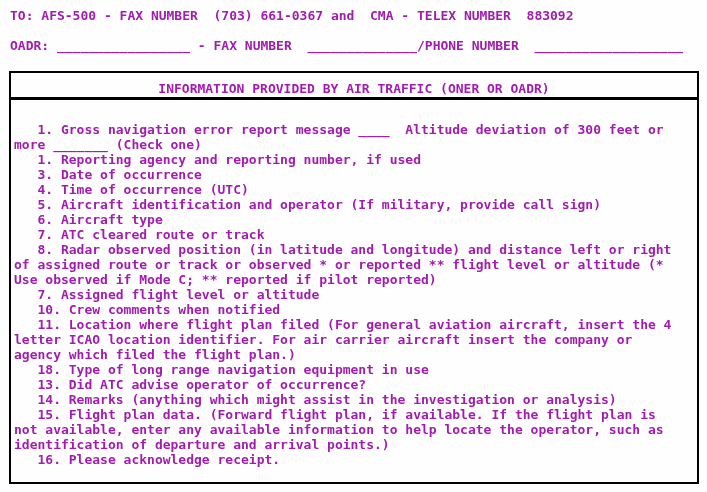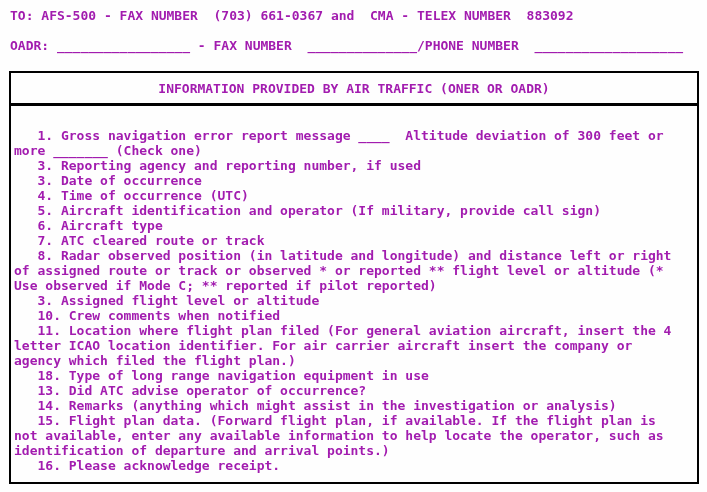--- a/index.html
+++ b/index.html
@@ -33,21 +33,21 @@
     width: 690px;
     height: 413px;
     border: 2px solid #000000;
     box-sizing: border-box;
     background: transparent;
   }
   .box-title {
     text-align: center;
     font-size: 13px;
     line-height: 15px;
-    padding: 8px 0 7px 0;
+    padding: 8px 0 1px 0;
     border-bottom: 3px solid #000000;
     white-space: pre;
   }
   .box-body {
     padding: 22px 2px 0 3px;
     font-size: 13px;
     line-height: 15px;
   }
   .doc-line {
     white-space: pre;
@@ -60,30 +60,30 @@
 
   <div class="topline to">TO: AFS-500 - FAX NUMBER  (703) 661-0367 and  CMA - TELEX NUMBER  883092</div>
 
   <div class="topline from">OADR: _________________ - FAX NUMBER  ______________/PHONE NUMBER  ___________________</div>
 
   <div class="main-box">
     <div class="box-title">INFORMATION PROVIDED BY AIR TRAFFIC (ONER OR OADR)</div>
     <div class="box-body">
         <div class="doc-line">   1. Gross navigation error report message ____  Altitude deviation of 300 feet or</div>
         <div class="doc-line">more _______ (Check one)</div>
-        <div class="doc-line">   3. Reporting agency and reporting number, if used</div>
+        <div class="doc-line">   1. Reporting agency and reporting number, if used</div>
         <div class="doc-line">   3. Date of occurrence</div>
         <div class="doc-line">   4. Time of occurrence (UTC)</div>
         <div class="doc-line">   5. Aircraft identification and operator (If military, provide call sign)</div>
         <div class="doc-line">   6. Aircraft type</div>
         <div class="doc-line">   7. ATC cleared route or track</div>
         <div class="doc-line">   8. Radar observed position (in latitude and longitude) and distance left or right</div>
         <div class="doc-line">of assigned route or track or observed * or reported ** flight level or altitude (*</div>
         <div class="doc-line">Use observed if Mode C; ** reported if pilot reported)</div>
-        <div class="doc-line">   3. Assigned flight level or altitude</div>
+        <div class="doc-line">   7. Assigned flight level or altitude</div>
         <div class="doc-line">   10. Crew comments when notified</div>
         <div class="doc-line">   11. Location where flight plan filed (For general aviation aircraft, insert the 4</div>
         <div class="doc-line">letter ICAO location identifier. For air carrier aircraft insert the company or</div>
         <div class="doc-line">agency which filed the flight plan.)</div>
         <div class="doc-line">   18. Type of long range navigation equipment in use</div>
         <div class="doc-line">   13. Did ATC advise operator of occurrence?</div>
         <div class="doc-line">   14. Remarks (anything which might assist in the investigation or analysis)</div>
         <div class="doc-line">   15. Flight plan data. (Forward flight plan, if available. If the flight plan is</div>
         <div class="doc-line">not available, enter any available information to help locate the operator, such as</div>
         <div class="doc-line">identification of departure and arrival points.)</div>

